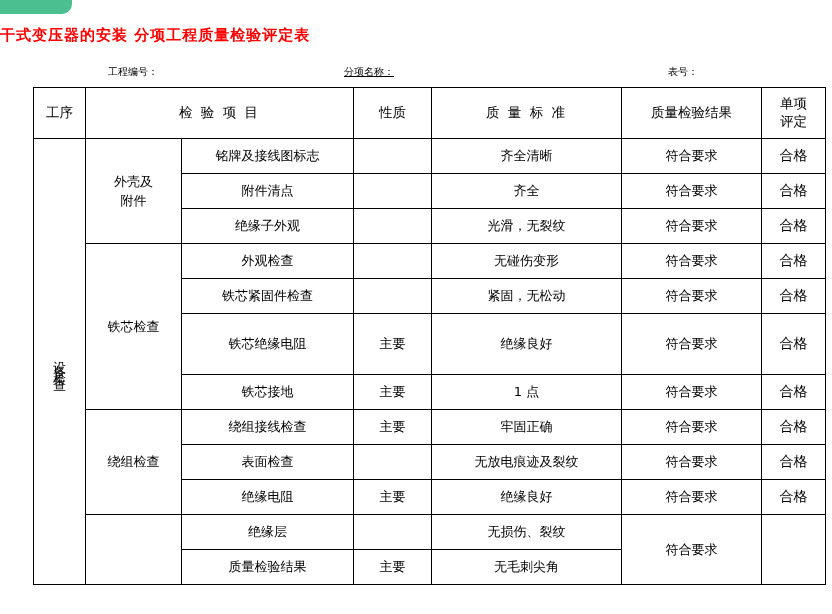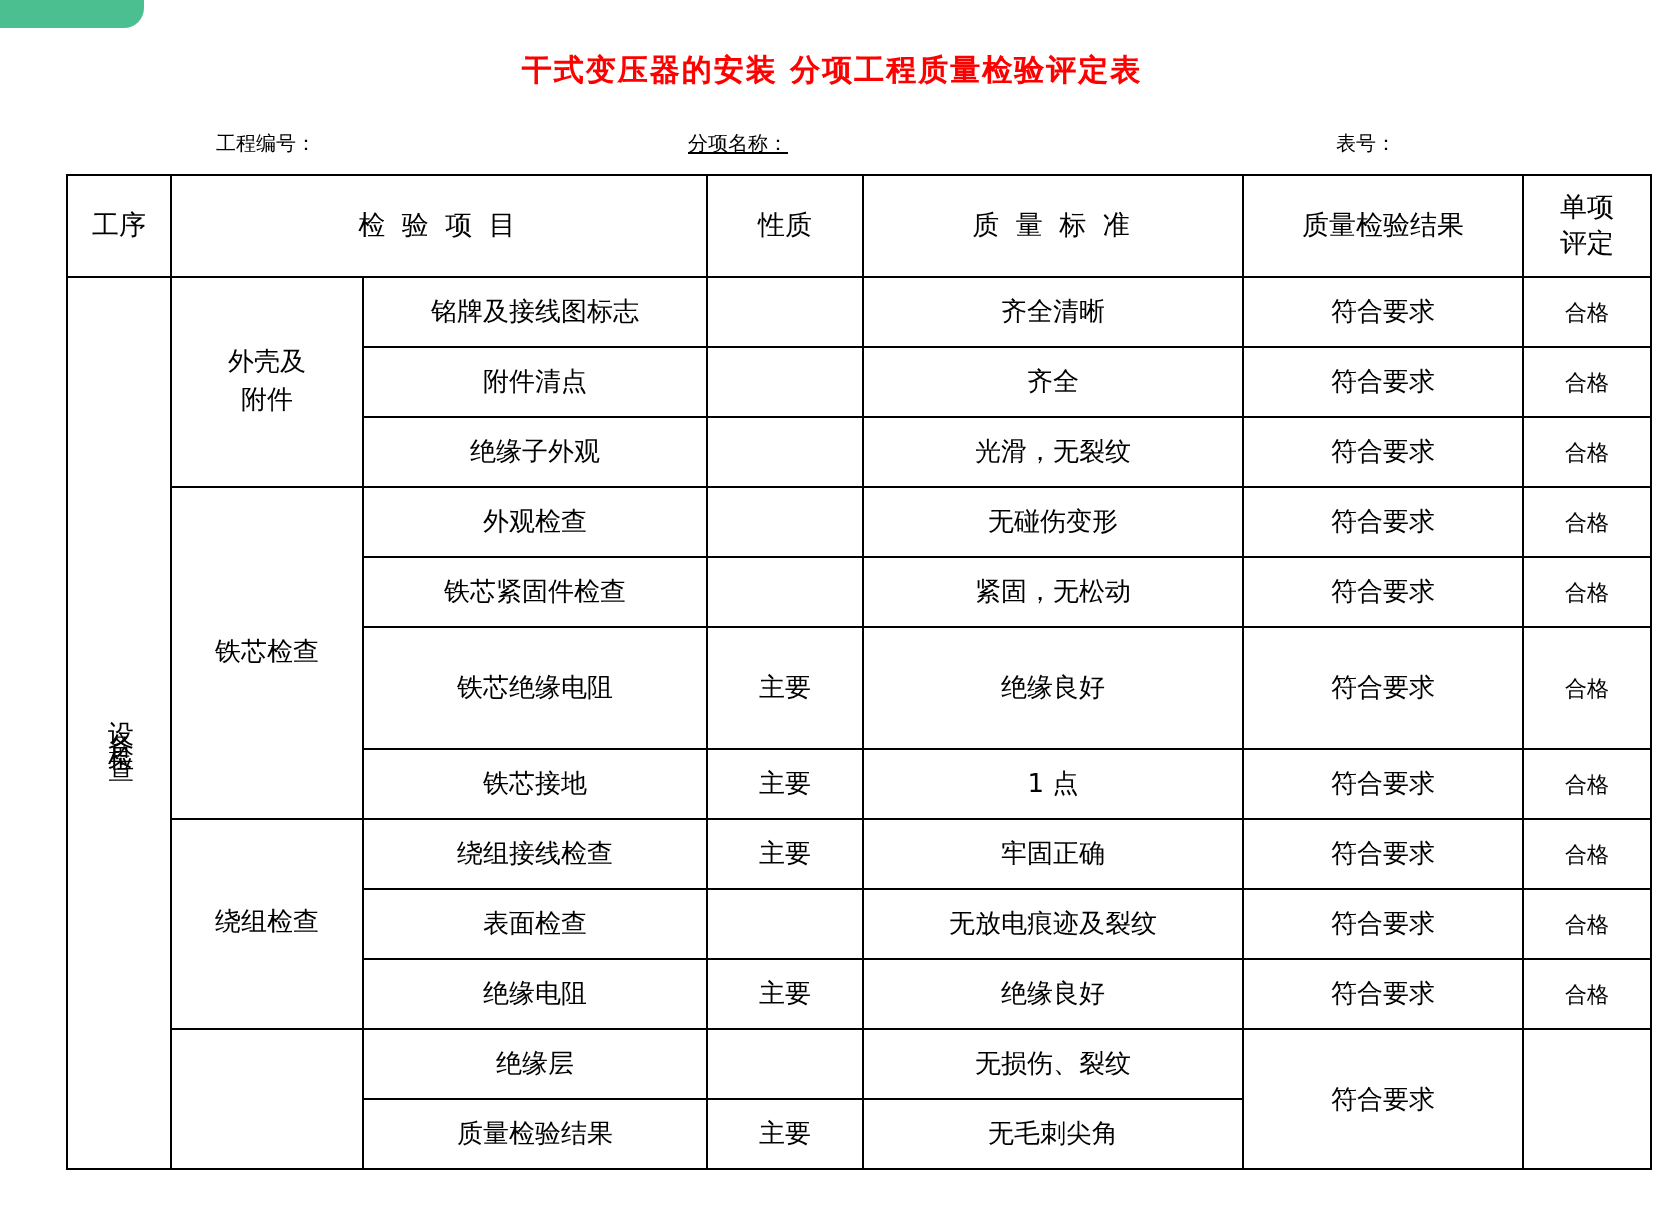--- a/index.html
+++ b/index.html
@@ -18,21 +18,20 @@
   .corner-tab {
     position: absolute;
     top: 0;
     left: 0;
     width: 72px;
     height: 14px;
     background: #4bbf8f;
     border-bottom-right-radius: 10px;
   }
   .doc-title {
-    text-align: center;
     color: #ff0000;
     font-size: 15px;
     font-weight: bold;
     letter-spacing: 1px;
     margin-top: 26px;
     margin-bottom: 0;
     font-family: "DejaVu Sans", "Liberation Sans", sans-serif;
   }
   .meta-row {
     display: flex;
@@ -83,21 +82,21 @@
   .vert {
     writing-mode: vertical-rl;
     text-orientation: upright;
     letter-spacing: 6px;
     line-height: 1;
     white-space: nowrap;
   }
   .grp-cell {
     line-height: 1.5;
   }
-  .small-eval { font-size: 11px; }
+  .small-eval { font-size: 14px; }
 </style>
 </head>
 <body>
 
 <div class="corner-tab"></div>
 
 <div class="doc-title">干式变压器的安装   分项工程质量检验评定表</div>
 
 <div class="meta-row">
   <div class="meta-item meta-1">工程编号：</div>

